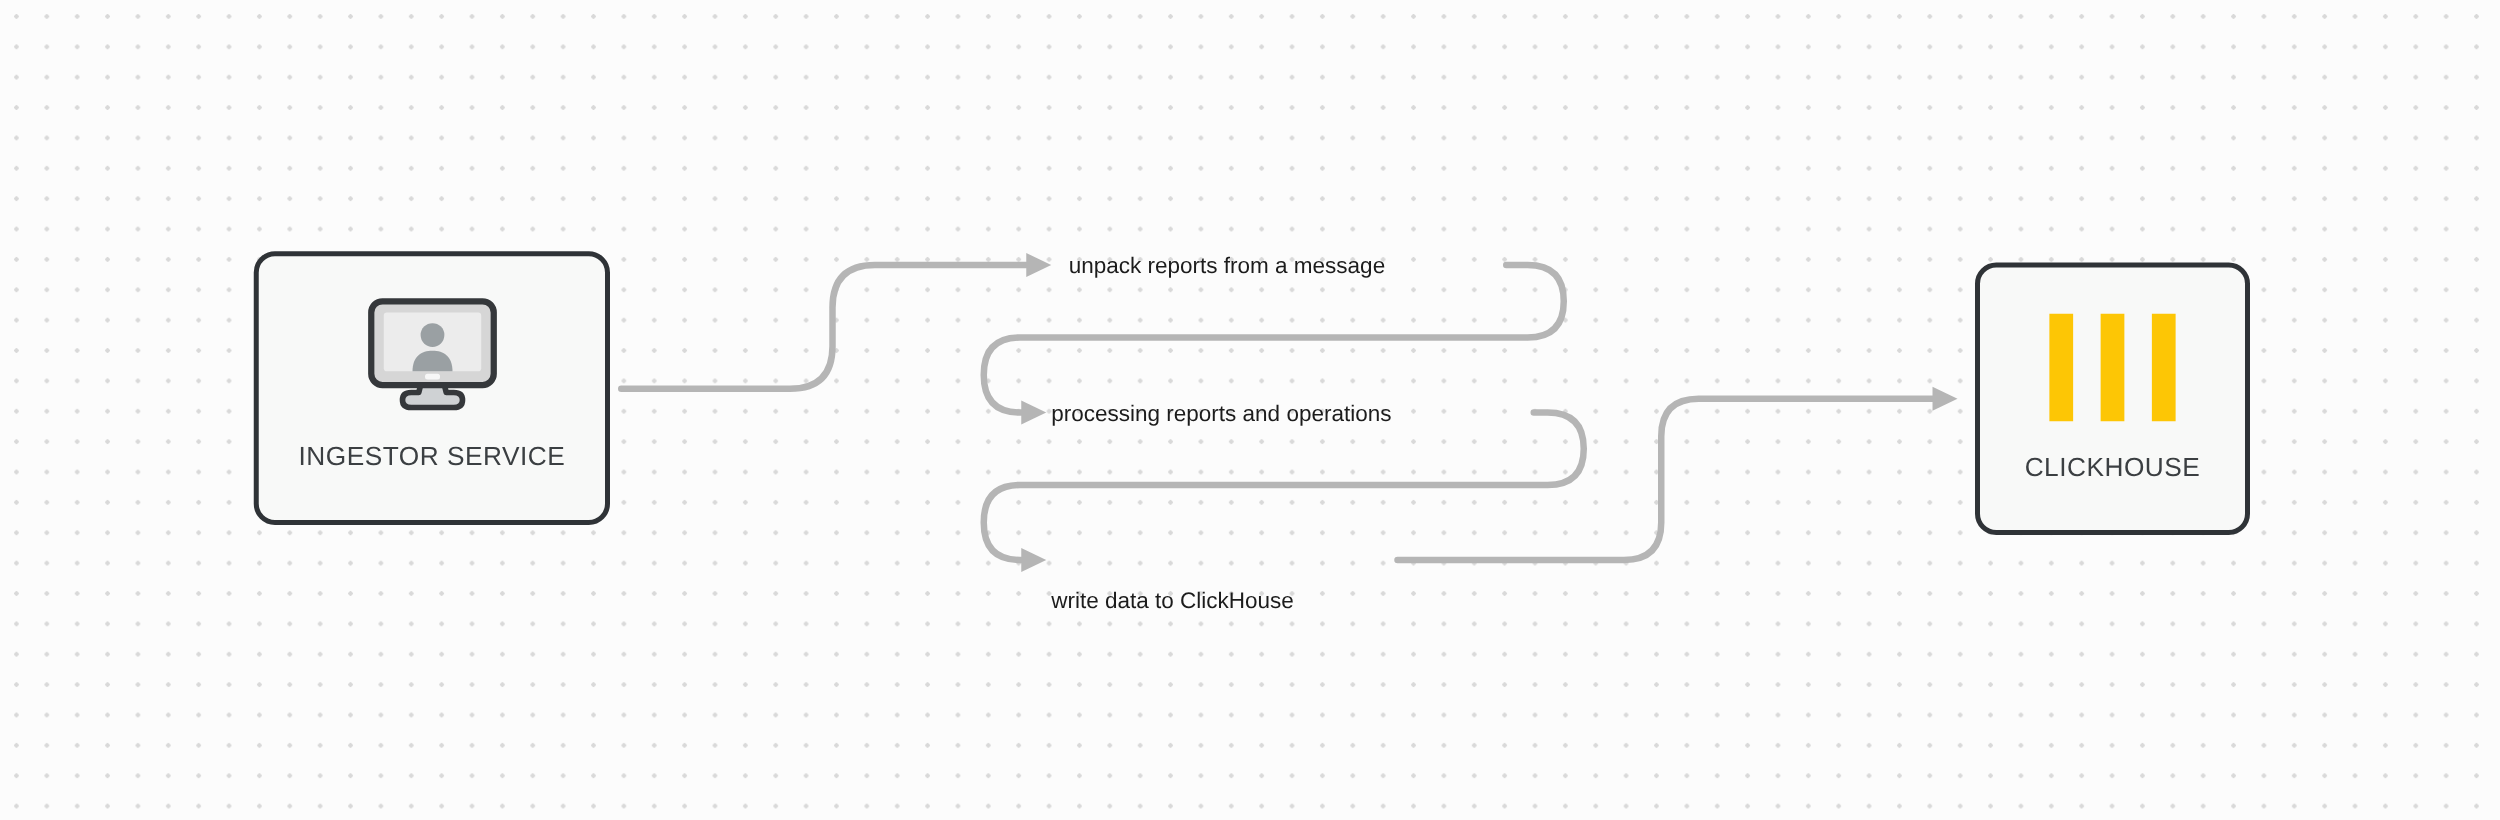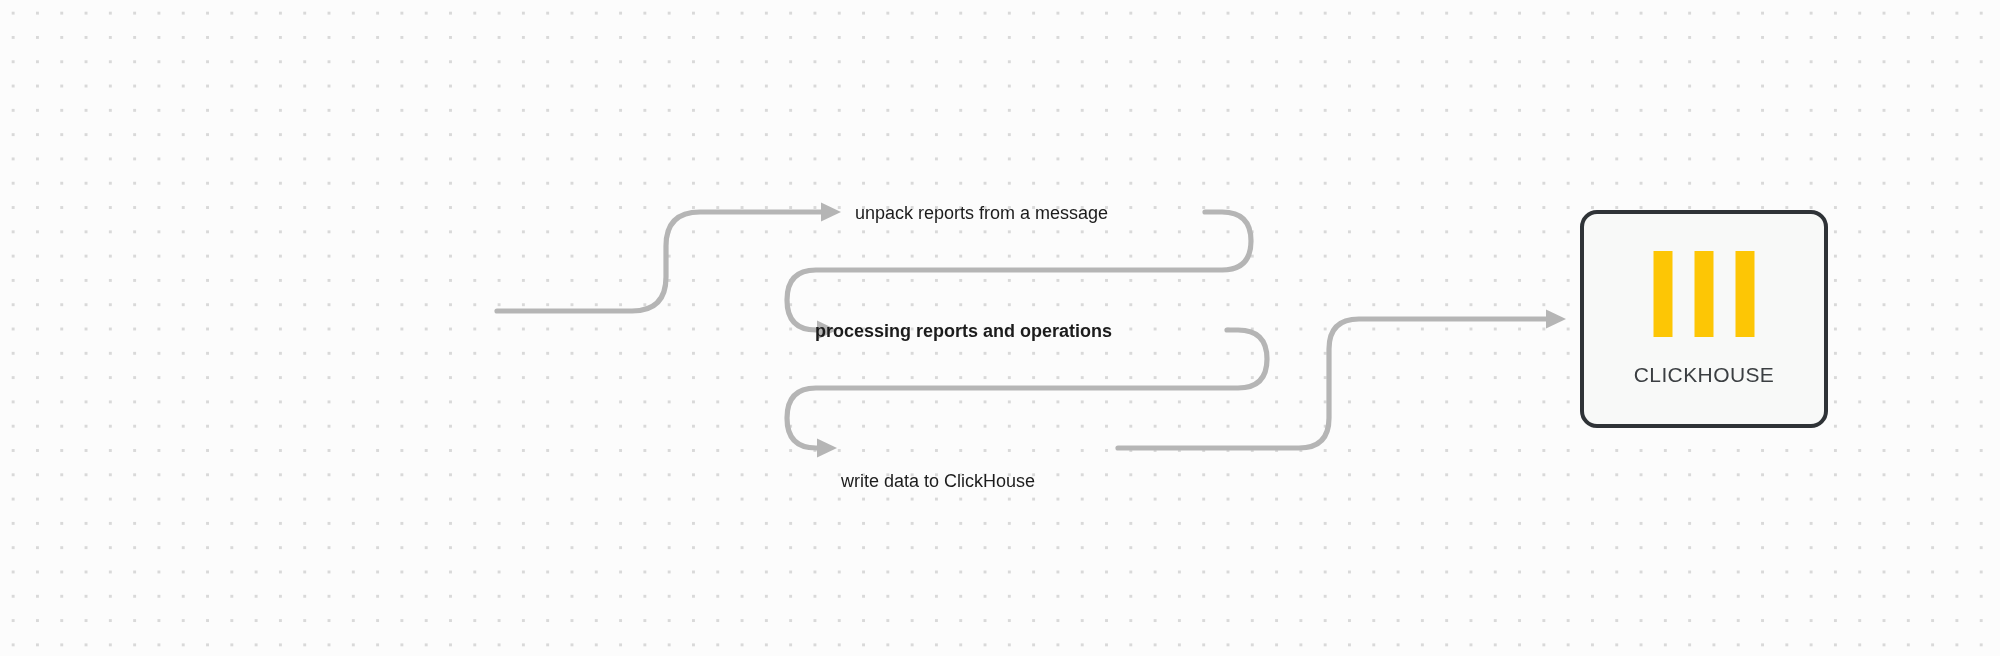--- a/index.html
+++ b/index.html
@@ -42,21 +42,21 @@
   }
   .arrowhead-shape { fill: var(--arrow-gray); }
 
   .node {
     position: absolute;
     background: var(--node-bg);
     border: 4px solid var(--node-border);
     border-radius: 17px;
   }
   .node-ingestor { left: 203px; top: 201px; width: 285px; height: 219px; }
-  .node-clickhouse { left: 1580px; top: 210px; width: 248px; height: 218px; }
+  .node-clickhouse { left: 1580px; top: 210px; width: 220px; height: 218px; }
 
   .node-label {
     position: absolute;
     left: 0; right: 0;
     top: 161px;
     transform: translateY(-50%);
     text-align: center;
     font-size: 21px;
     letter-spacing: 0.4px;
     color: var(--node-label);
@@ -85,40 +85,56 @@
   }
 
   .step-label {
     position: absolute;
     transform: translateY(-50%);
     font-size: 18px;
     color: var(--step-text);
     white-space: nowrap;
   }
   .step-1 { left: 855px; top: 213px; }
-  .step-2 { left: 815px; top: 331px; font-weight: bold; }
+  .step-2 { left: 841px; top: 331px; }
   .step-3 { left: 841px; top: 449px; margin-top: 32px; }
 </style>
 </head>
 <body>
 
 <div class="canvas">
 
   <svg class="connector-layer" viewBox="0 0 2000 656" xmlns="http://www.w3.org/2000/svg" aria-hidden="true">
     <defs>
       <marker id="ah" viewBox="0 0 12 12" refX="1" refY="6" markerWidth="24" markerHeight="24" markerUnits="userSpaceOnUse" orient="auto">
         <path class="arrowhead-shape" d="M1,1.2 L11,6 L1,10.8 Z"></path>
       </marker>
     </defs>
     <path class="wire" d="M 497 311 H 632 Q 666 311 666 277 V 246 Q 666 212 700 212 H 821" marker-end="url(#ah)"></path>
     <path class="wire" d="M 1205 212 H 1222 Q 1251 212 1251 241 Q 1251 270 1222 270 H 816 Q 787 270 787 300 Q 787 330 816 330 L 817 330" marker-end="url(#ah)"></path>
     <path class="wire" d="M 1227 330 H 1238 Q 1267 330 1267 359 Q 1267 388 1238 388 H 816 Q 787 388 787 418 Q 787 448 816 448 L 817 448" marker-end="url(#ah)"></path>
     <path class="wire" d="M 1118 448 H 1299 Q 1329 448 1329 418 V 349 Q 1329 319 1359 319 H 1546" marker-end="url(#ah)"></path>
   </svg>
 
+  <div class="node node-ingestor">
+    <svg class="monitor-icon" width="104" height="95" viewBox="0 0 104 95" xmlns="http://www.w3.org/2000/svg" aria-hidden="true">
+
+      <path d="M43,68 L61,68 L63,76 L69,76 Q76,76 76,82 Q76,88 69,88 L35,88 Q28,88 28,82 Q28,76 35,76 L41,76 Z" fill="#cfd2d4" stroke="#35383b" stroke-width="4.5" stroke-linejoin="round"></path>
+
+      <rect x="3" y="3" width="98" height="67" rx="9" fill="#d6d6d6" stroke="#35383b" stroke-width="5"></rect>
+
+      <rect x="13" y="12" width="78" height="47" rx="2.5" fill="#ececec"></rect>
+
+      <circle cx="52" cy="30" r="9.5" fill="#9aa0a3"></circle>
+      <path d="M36,59 C36,47 43,42.5 52,42.5 C61,42.5 68,47 68,59 Z" fill="#9aa0a3"></path>
+
+      <rect x="46" y="61" width="12" height="4.5" rx="2" fill="#f7f7f7"></rect>
+    </svg>
+    <div class="node-label">INGESTOR SERVICE</div>
+  </div>
 
   <div class="node node-clickhouse">
     <div class="ch-logo">
       <div class="ch-bar"></div>
       <div class="ch-bar"></div>
       <div class="ch-bar"></div>
     </div>
     <div class="node-label">CLICKHOUSE</div>
   </div>
 

